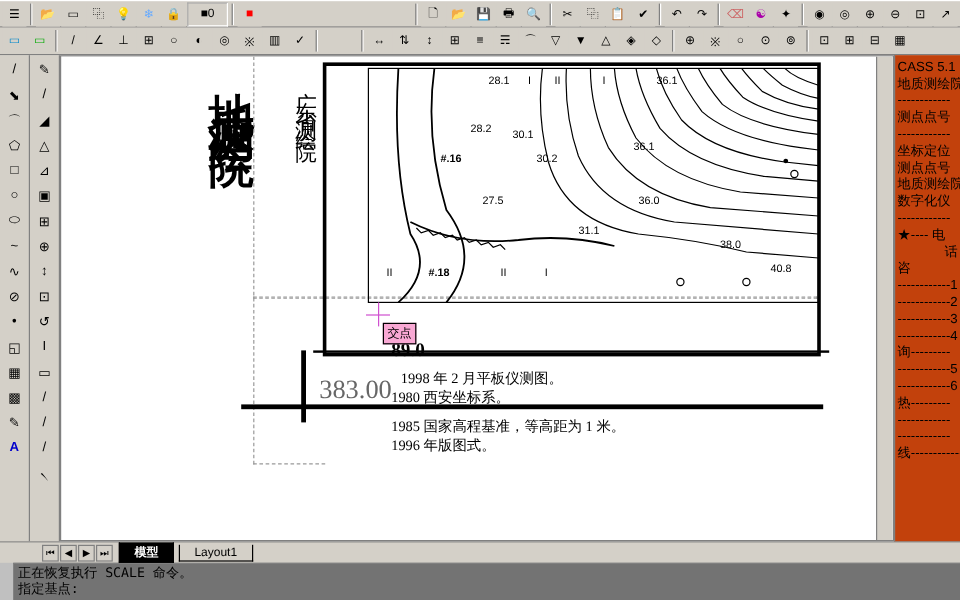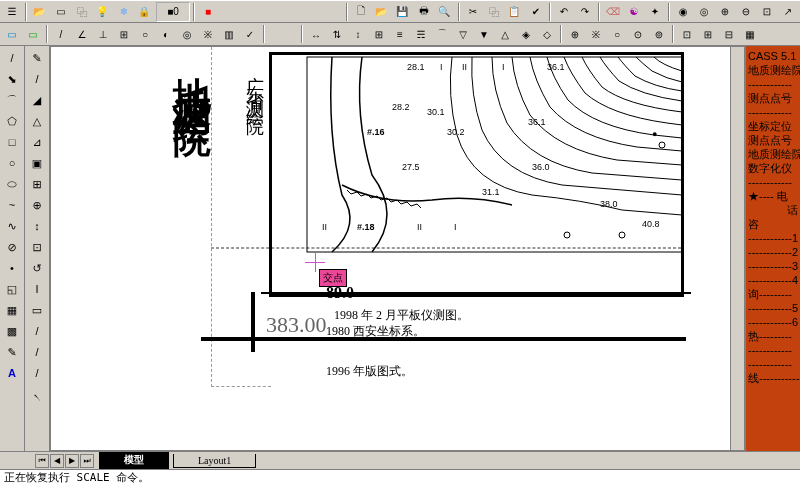--- a/index.html
+++ b/index.html
@@ -11,36 +11,36 @@
 .main-area { display: flex; height: 405px; background: #c0c0c0; }
 .left-toolbox { width: 25px; background: #d4d0c8; border-right: 1px solid #808080; display: flex; flex-direction: column; padding-top: 2px; }
 .left-toolbox2 { width: 25px; background: #d4d0c8; border-right: 1px solid #808080; display: flex; flex-direction: column; padding-top: 2px; }
 .lt-btn { width: 22px; height: 20px; margin: 0 1px 1px 1px; display: flex; align-items: center; justify-content: center; font-size: 11px; }
 .drawing-area { flex: 1; background: #fff; position: relative; overflow: hidden; border: 1px solid #808080; }
 .drawing-content { position: absolute; left: 0; top: 0; width: 100%; height: 100%; }
 .right-panel { width: 55px; background: #c2410c; border-left: 1px solid #808080; padding: 3px 2px; font-size: 11px; overflow: hidden; }
 .right-panel div { line-height: 14px; white-space: nowrap; }
 .tabs-bar { background: #d4d0c8; height: 18px; border-top: 1px solid #808080; display: flex; align-items: center; padding-left: 35px; font-size: 10px; }
 .tab-nav-btn { width: 14px; height: 14px; border: 1px solid #808080; background: #d4d0c8; margin-right: 1px; font-size: 8px; text-align: center; line-height: 12px; }
-.tab { padding: 1px 24px; background: #fff; border: 1px solid #000; border-top: none; margin-left: 4px; font-size: 10px; font-family: Liberation Serif, serif; }
+.tab { padding: 1px 12px; background: #fff; border: 1px solid #000; border-top: none; margin-left: 4px; font-size: 10px; }
 .tab.active { background: #000; color: #fff; font-weight: bold; }
 .tab.bg { background: #d4d0c8; }
-.cmd-area { background: #ffffff; border-top: 1px solid #808080; height: 31px; padding: 1px 4px; font-size: 11px; font-family: "SimSun", monospace; }
+.cmd-area { background: #737373; border-top: 1px solid #808080; height: 31px; padding: 1px 4px; font-size: 11px; font-family: "SimSun", monospace; margin-left: 11px; }
 .cmd-line { line-height: 13px; }
 .vert-title { position: absolute; left: 115px; top: 0px; writing-mode: vertical-rl; font-size: 38px; font-weight: bold; letter-spacing: 10px; font-family: "SimHei", sans-serif; }
 .vert-label { position: absolute; left: 192px; top: 15px; writing-mode: vertical-rl; font-size: 18px; letter-spacing: 8px; font-family: "SimSun"; }
 .coord-text { position: absolute; font-size: 22px; color: #666; font-family: "SimHei"; }
 .note-text { position: absolute; font-size: 12px; font-family: "SimSun"; }
 .big-note { position: absolute; font-size: 20px; font-family: "SimHei"; color: #555; }
 .contour-area { position: absolute; left: 218px; top: 5px; width: 415px; height: 245px; border: 3px solid #000; }
 .crosshair { position: absolute; left: 254px; top: 205px; width: 20px; height: 20px; }
 .crosshair::before, .crosshair::after { content: ''; position: absolute; background: #d050d0; }
 .crosshair::before { width: 20px; height: 1px; top: 10px; }
 .crosshair::after { height: 20px; width: 1px; left: 10px; }
-.tooltip-box { position: absolute; left: 268px; top: 222px; background: #ec4899; border: 1px solid #000; padding: 1px 3px; font-size: 10px; }
+.tooltip-box { position: absolute; left: 268px; top: 222px; background: #f9a8d4; border: 1px solid #000; padding: 1px 3px; font-size: 10px; }
 .scrollbar-v { position: absolute; right: 0; top: 0; width: 14px; height: 100%; background: #d4d0c8; border-left: 1px solid #808080; }
 .dashed-guide { position: absolute; border: 1px dashed #999; }
 svg { position: absolute; }
 </style>
 </head>
 <body>
 
 <div class="toolbar-row row1">
   <span class="tool-btn">☰</span>
   <span class="tool-sep"></span>
@@ -213,20 +213,21 @@
           <circle cx="390" cy="90" r="3" fill="none" stroke="#000"></circle>
           <text x="380" y="82" font-size="9" style="font-weight:bold">●</text>
         </svg>
       </div>
 
       <div class="coord-text" style="left:215px;top:265px">383.00</div>
       <div class="note-text" style="left:275px;top:237px;font-size:16px;font-weight:bold">89.0</div>
 
       <div class="note-text" style="left:283px;top:260px">1998 年 2 月平板仪测图。</div>
       <div class="note-text" style="left:275px;top:276px">1980 西安坐标系。</div>
+      <div class="note-text" style="left:275px;top:300px">1985 国家高程基准，等高距为 1 米。</div>
       <div class="note-text" style="left:275px;top:316px">1996 年版图式。</div>
 
       <div style="position:absolute;left:150px;top:290px;width:485px;border-top:4px solid #000"></div>
       <div style="position:absolute;left:200px;top:245px;width:6px;height:60px;border-left:4px solid #000"></div>
       <div style="position:absolute;left:210px;top:245px;width:430px;border-top:2px solid #000"></div>
 
 
       <div class="crosshair"></div>
       <div class="tooltip-box">交点</div>
     </div>
@@ -265,13 +266,14 @@
   <span class="tab-nav-btn">⏮</span>
   <span class="tab-nav-btn">◀</span>
   <span class="tab-nav-btn">▶</span>
   <span class="tab-nav-btn">⏭</span>
   <span class="tab active">模型</span>
   <span class="tab bg">Layout1</span>
 </div>
 
 <div class="cmd-area">
   <div class="cmd-line">正在恢复执行 SCALE 命令。</div>
+  <div class="cmd-line">指定基点:</div>
 </div>
 
 </body></html>

